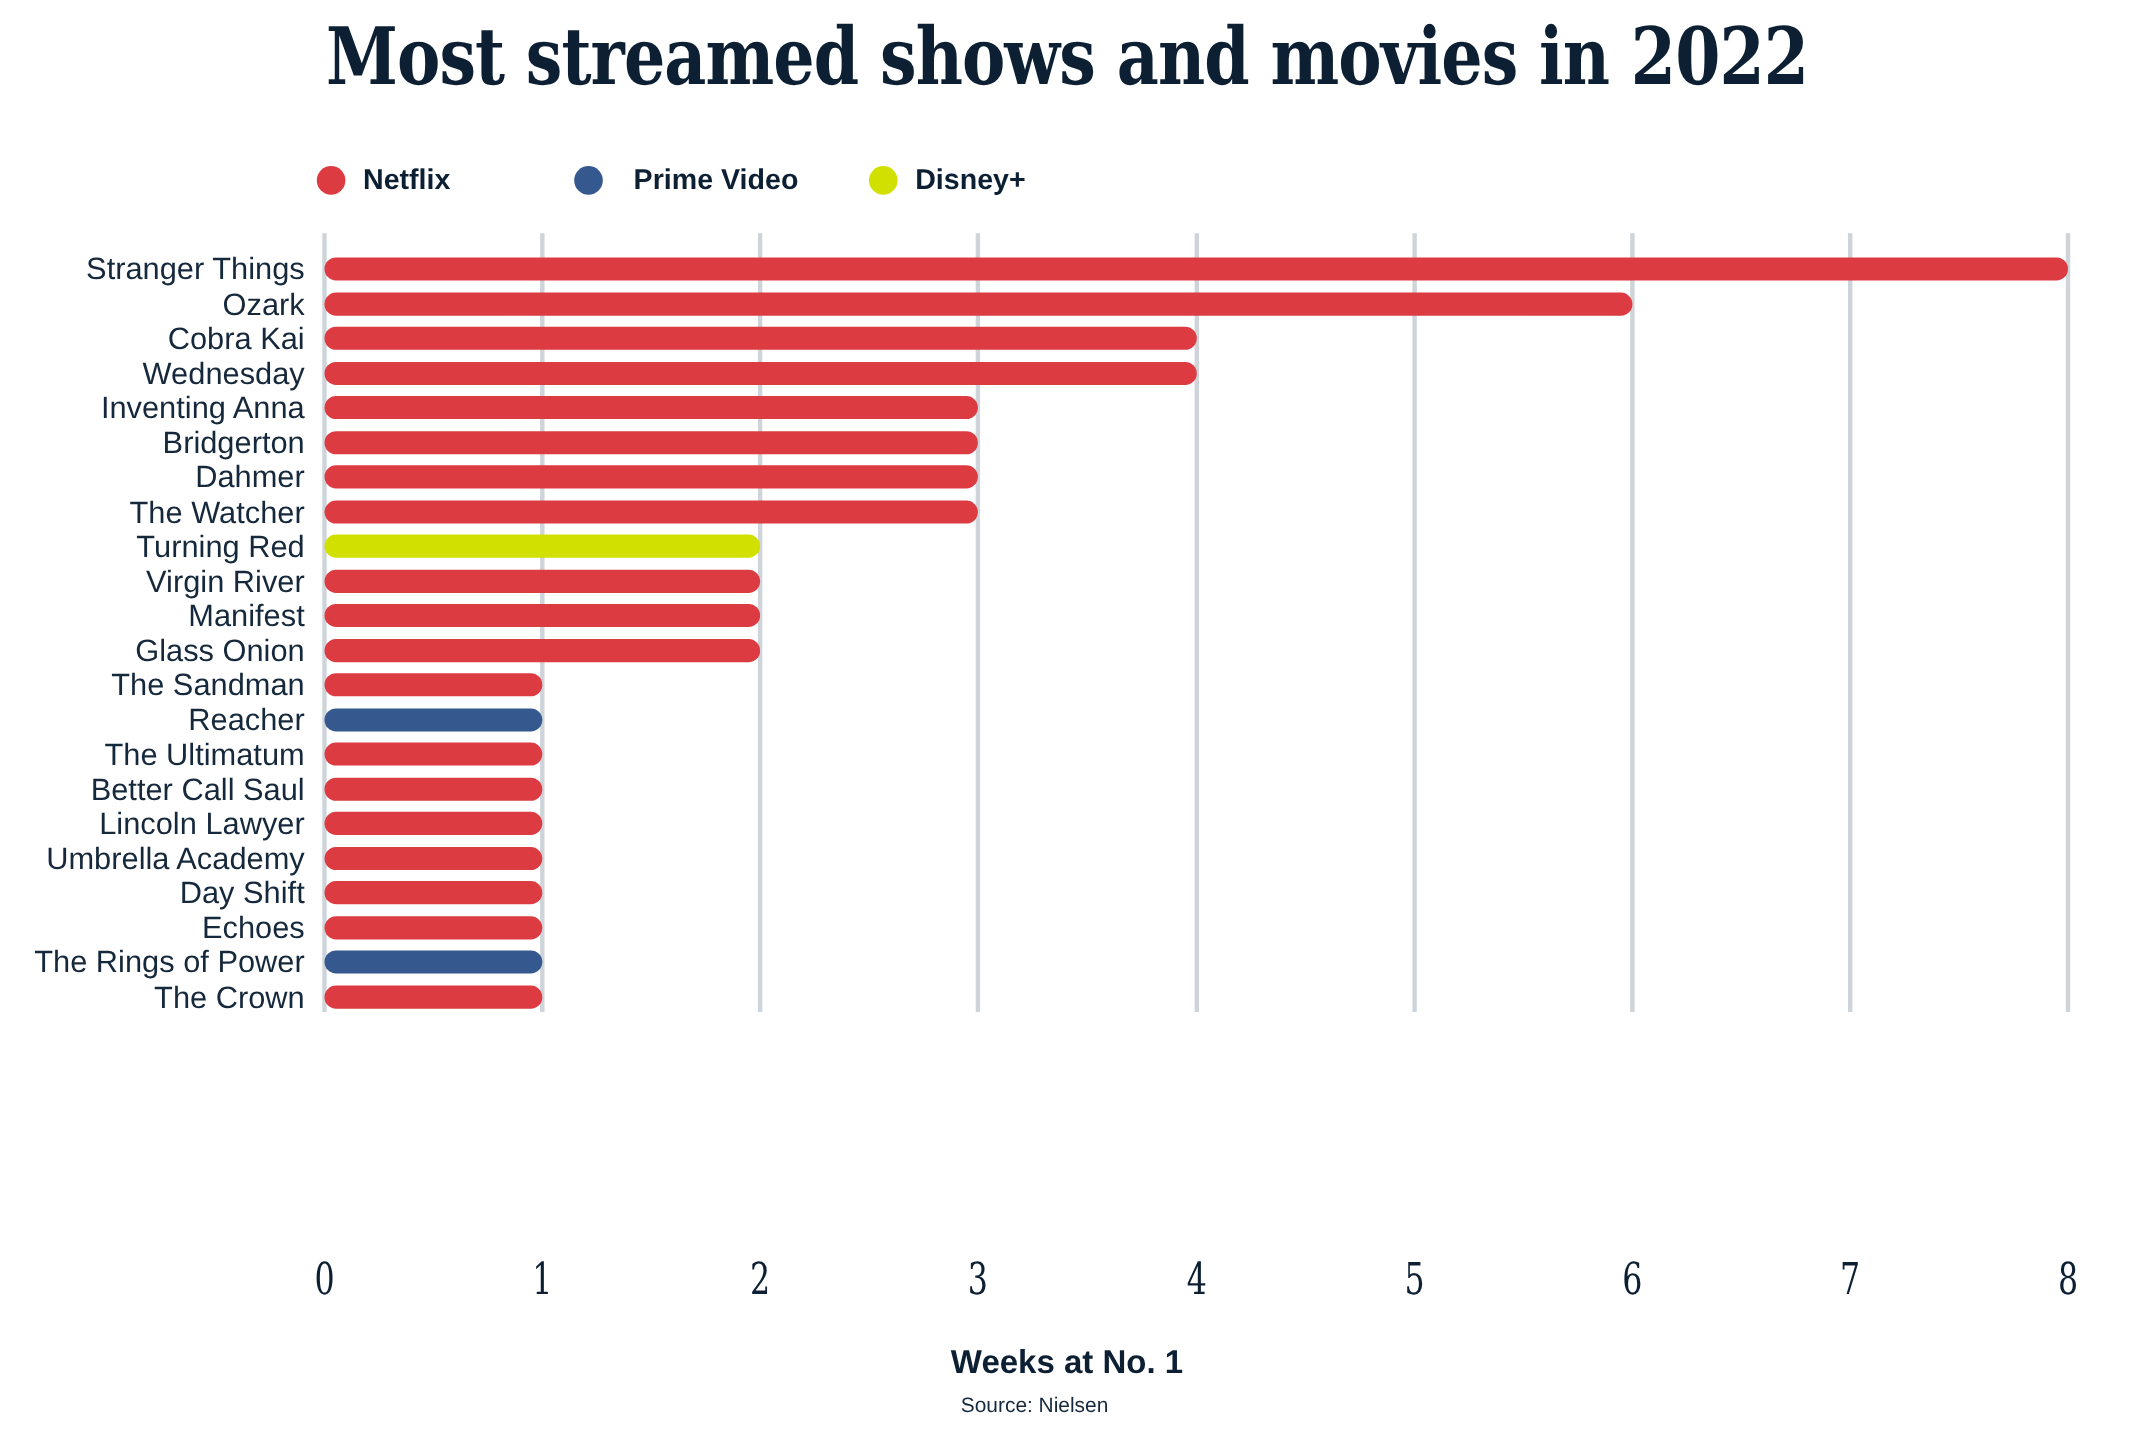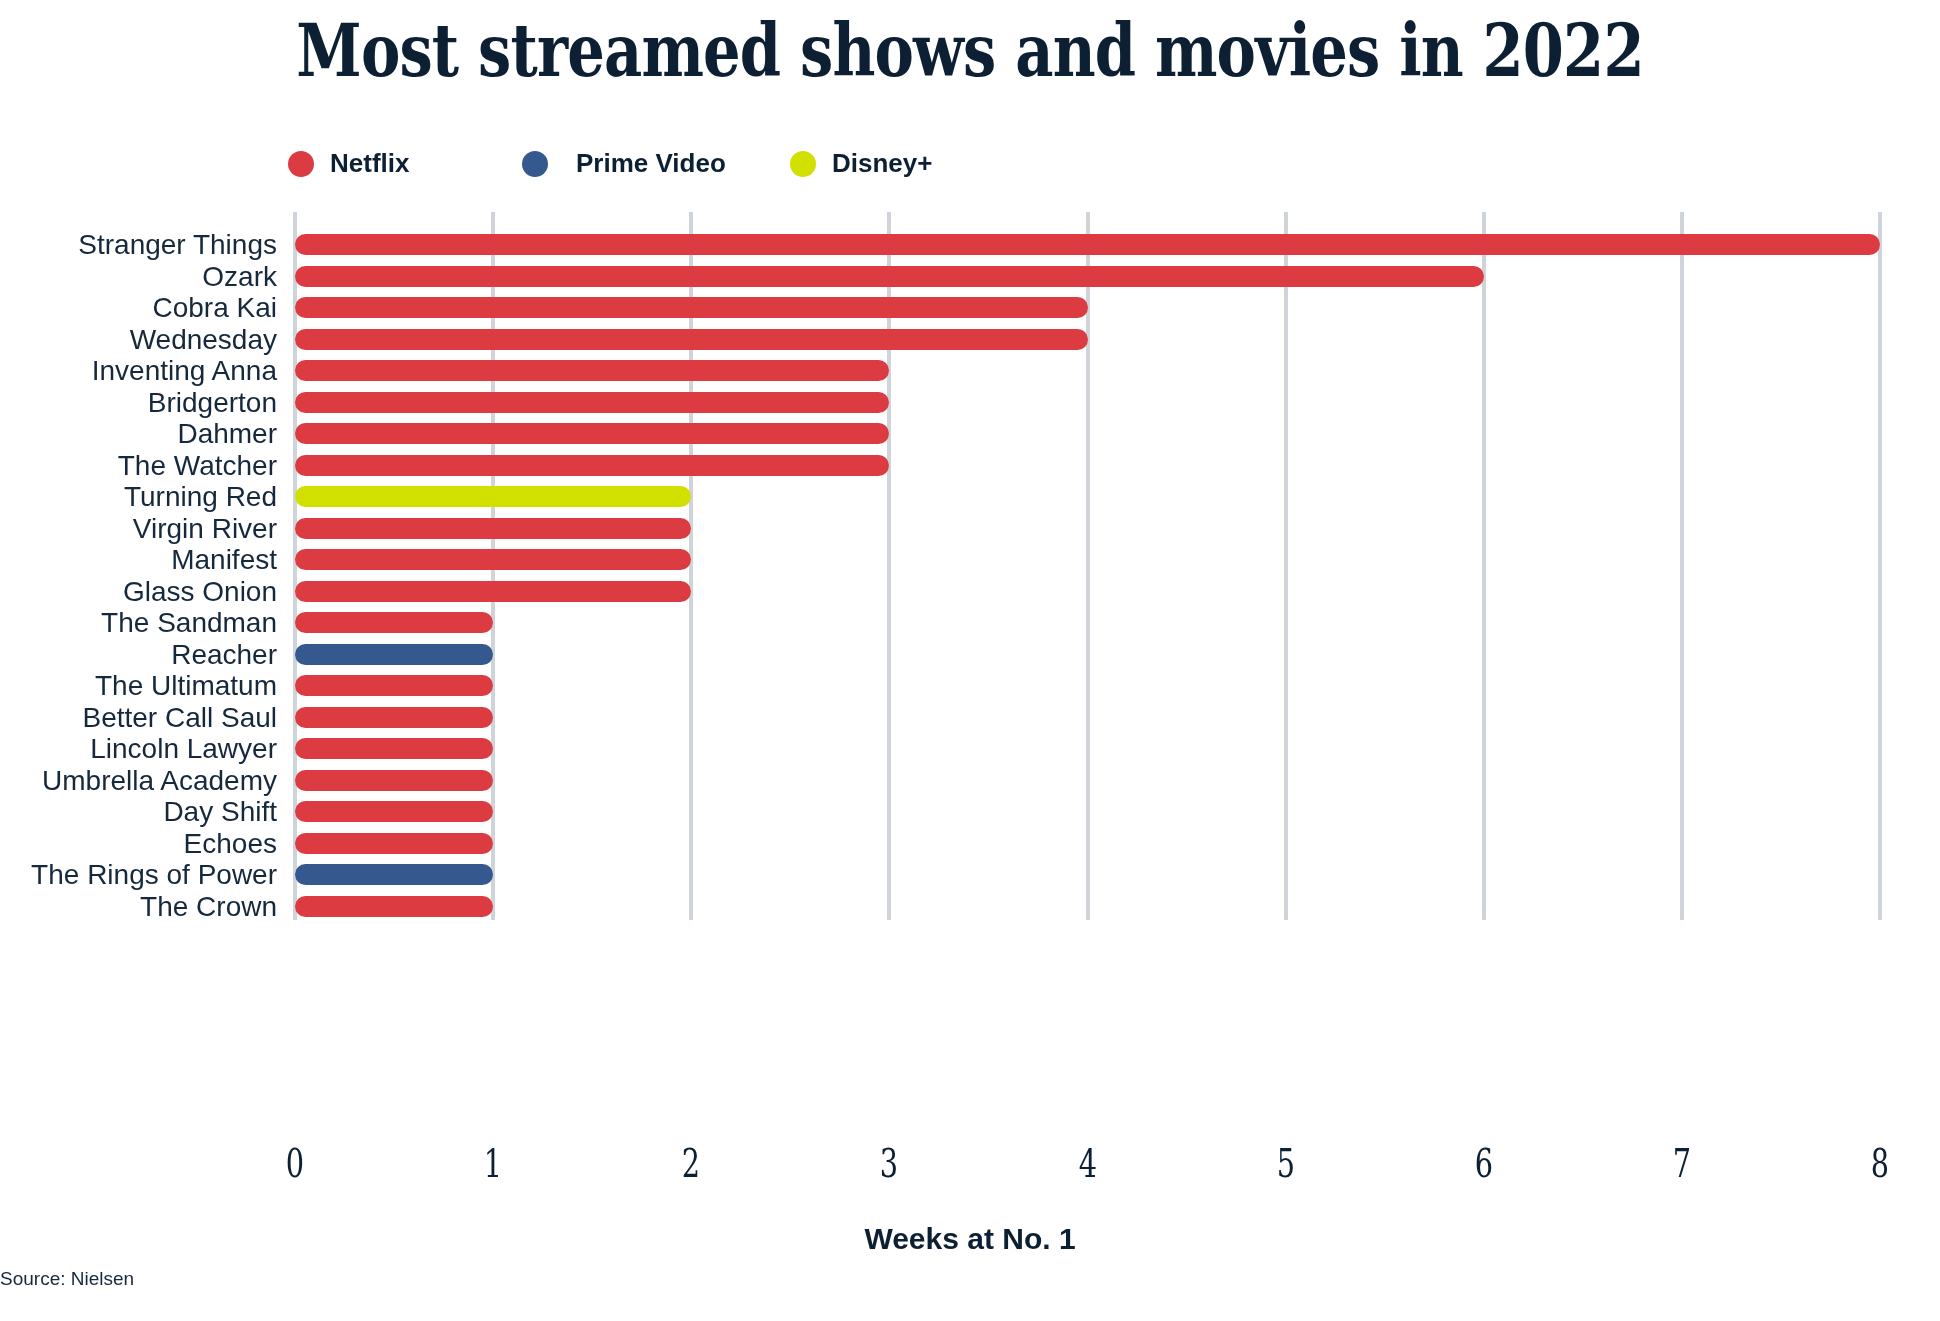--- a/index.html
+++ b/index.html
@@ -138,21 +138,21 @@
     text-align: center;
     font-size: 30px;
     font-weight: bold;
     color: #0d2033;
   }
   .source {
     position: absolute;
     top: 1268px;
     left: 0;
     width: 1881px;
-    text-align: left;
+    text-align: center;
     font-size: 19px;
     color: #16293c;
   }
 </style>
 </head>
 <body>
 
 <div class="chart-title">Most streamed shows and movies in 2022</div>
 
 <div class="legend">

